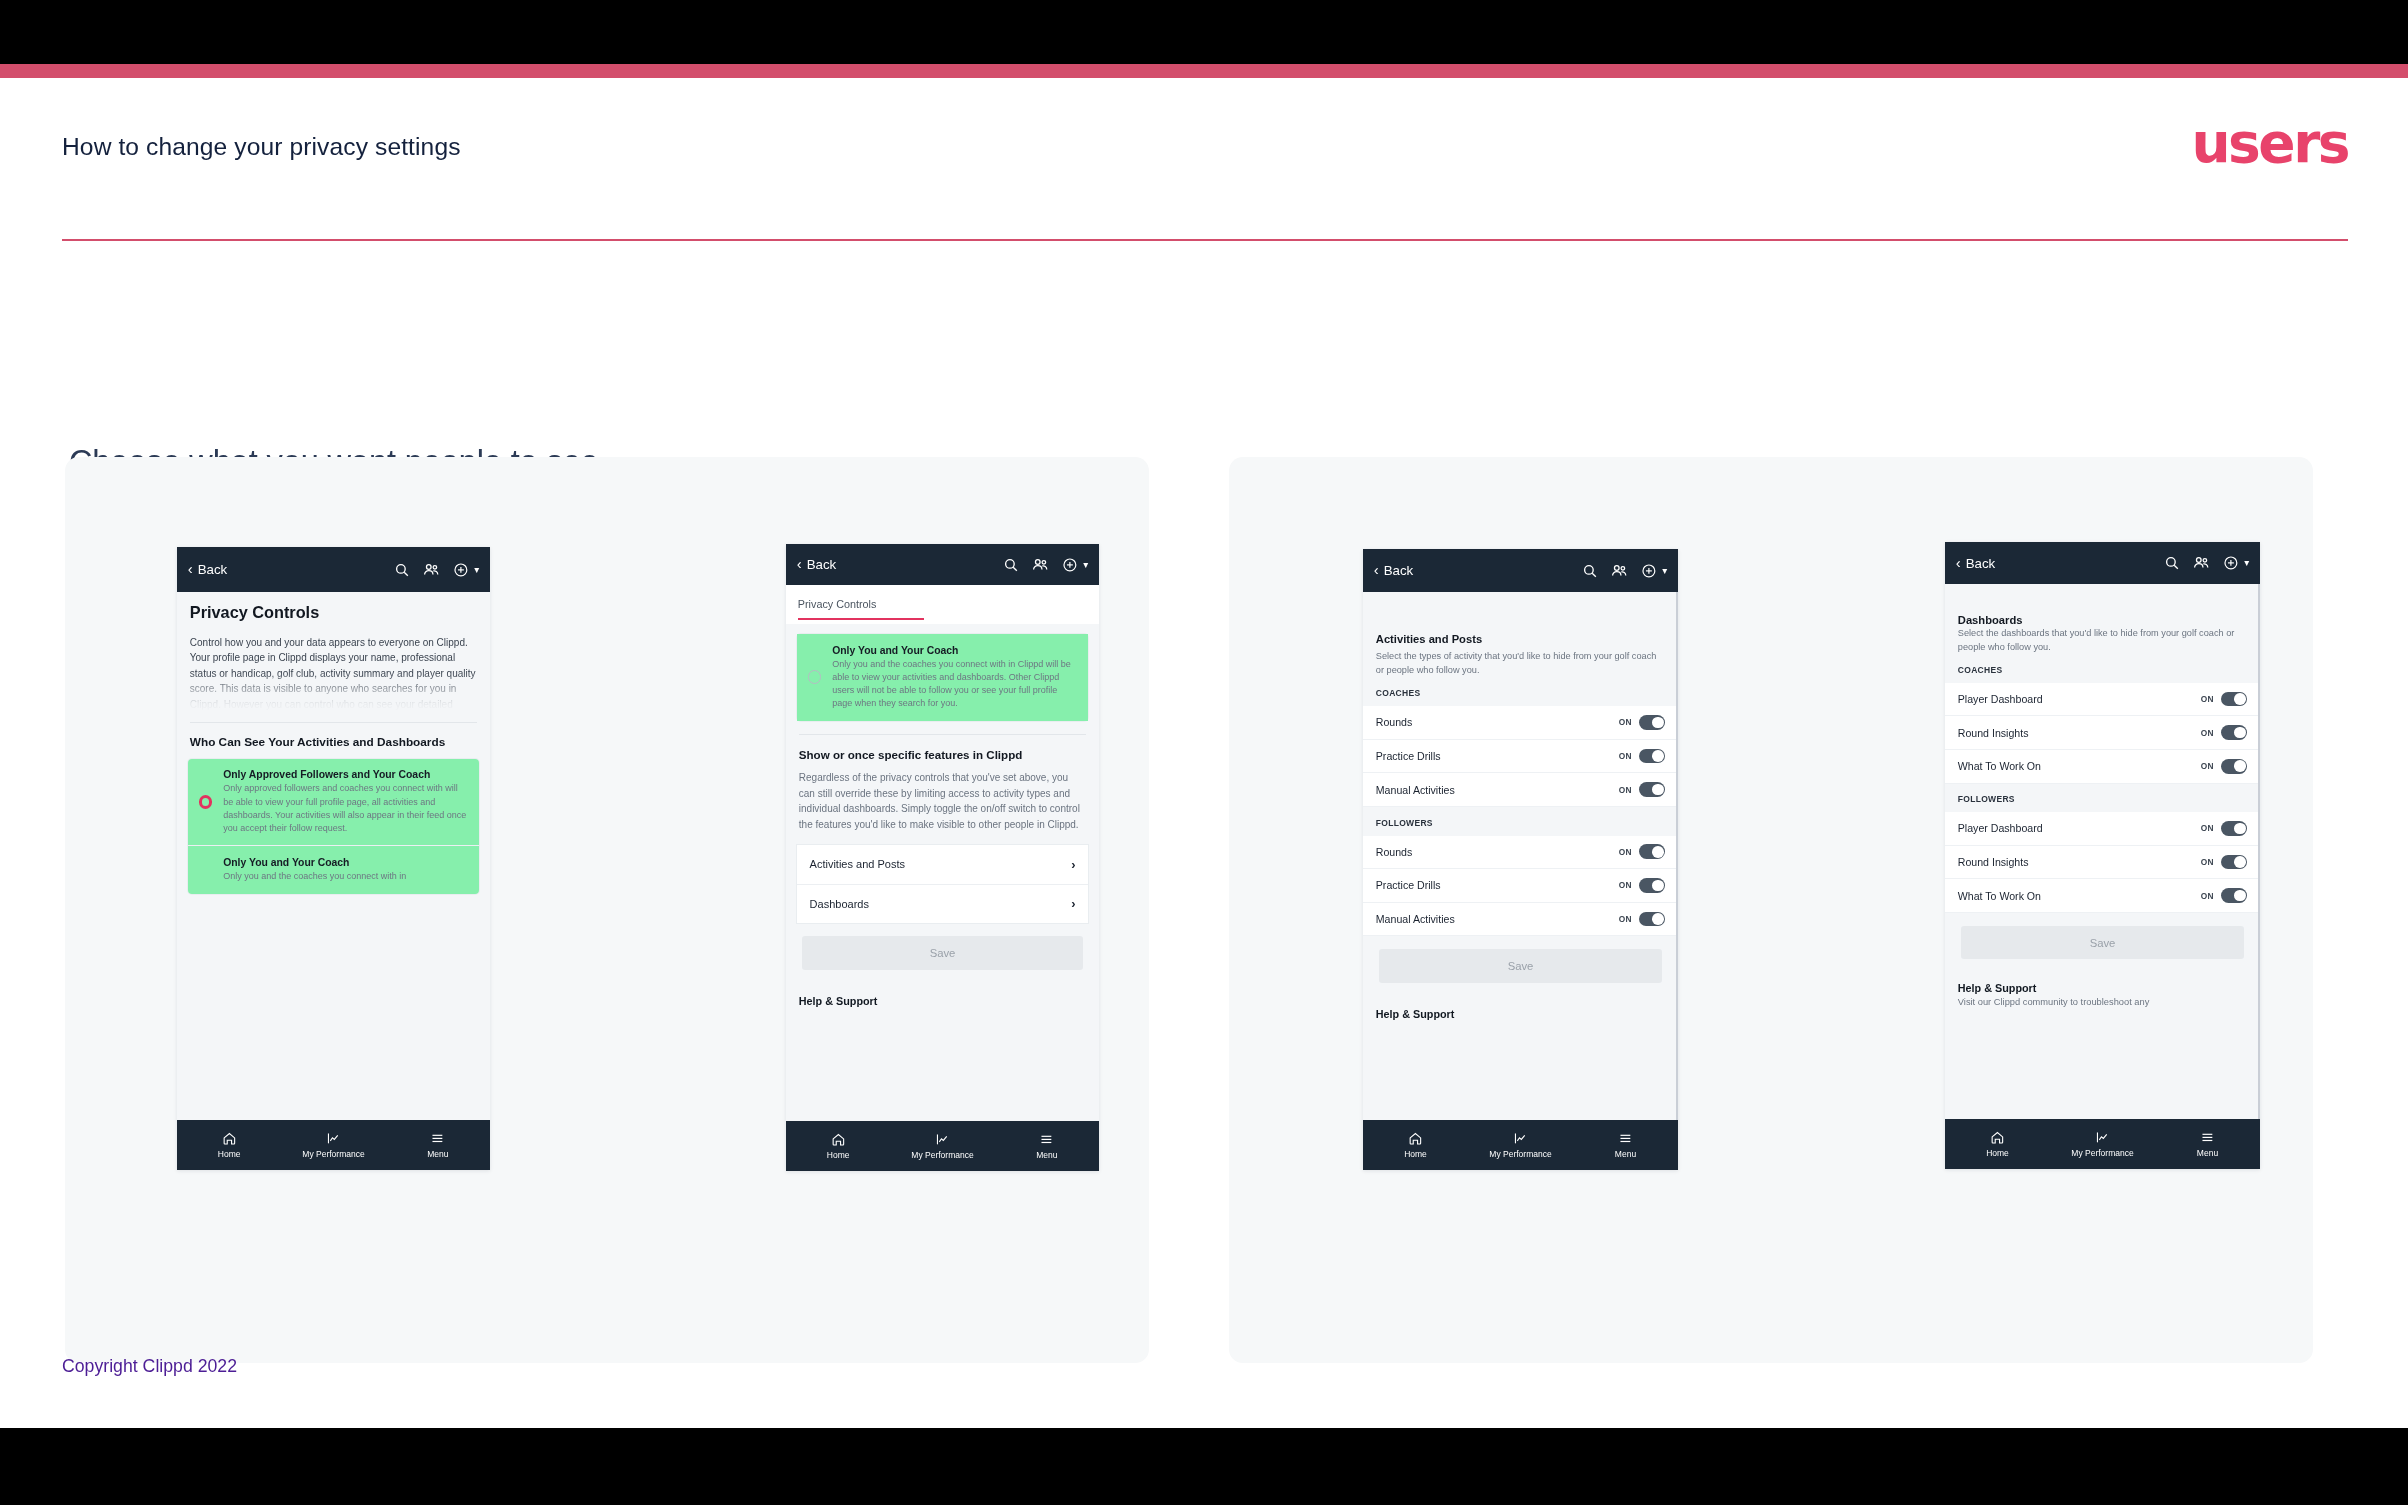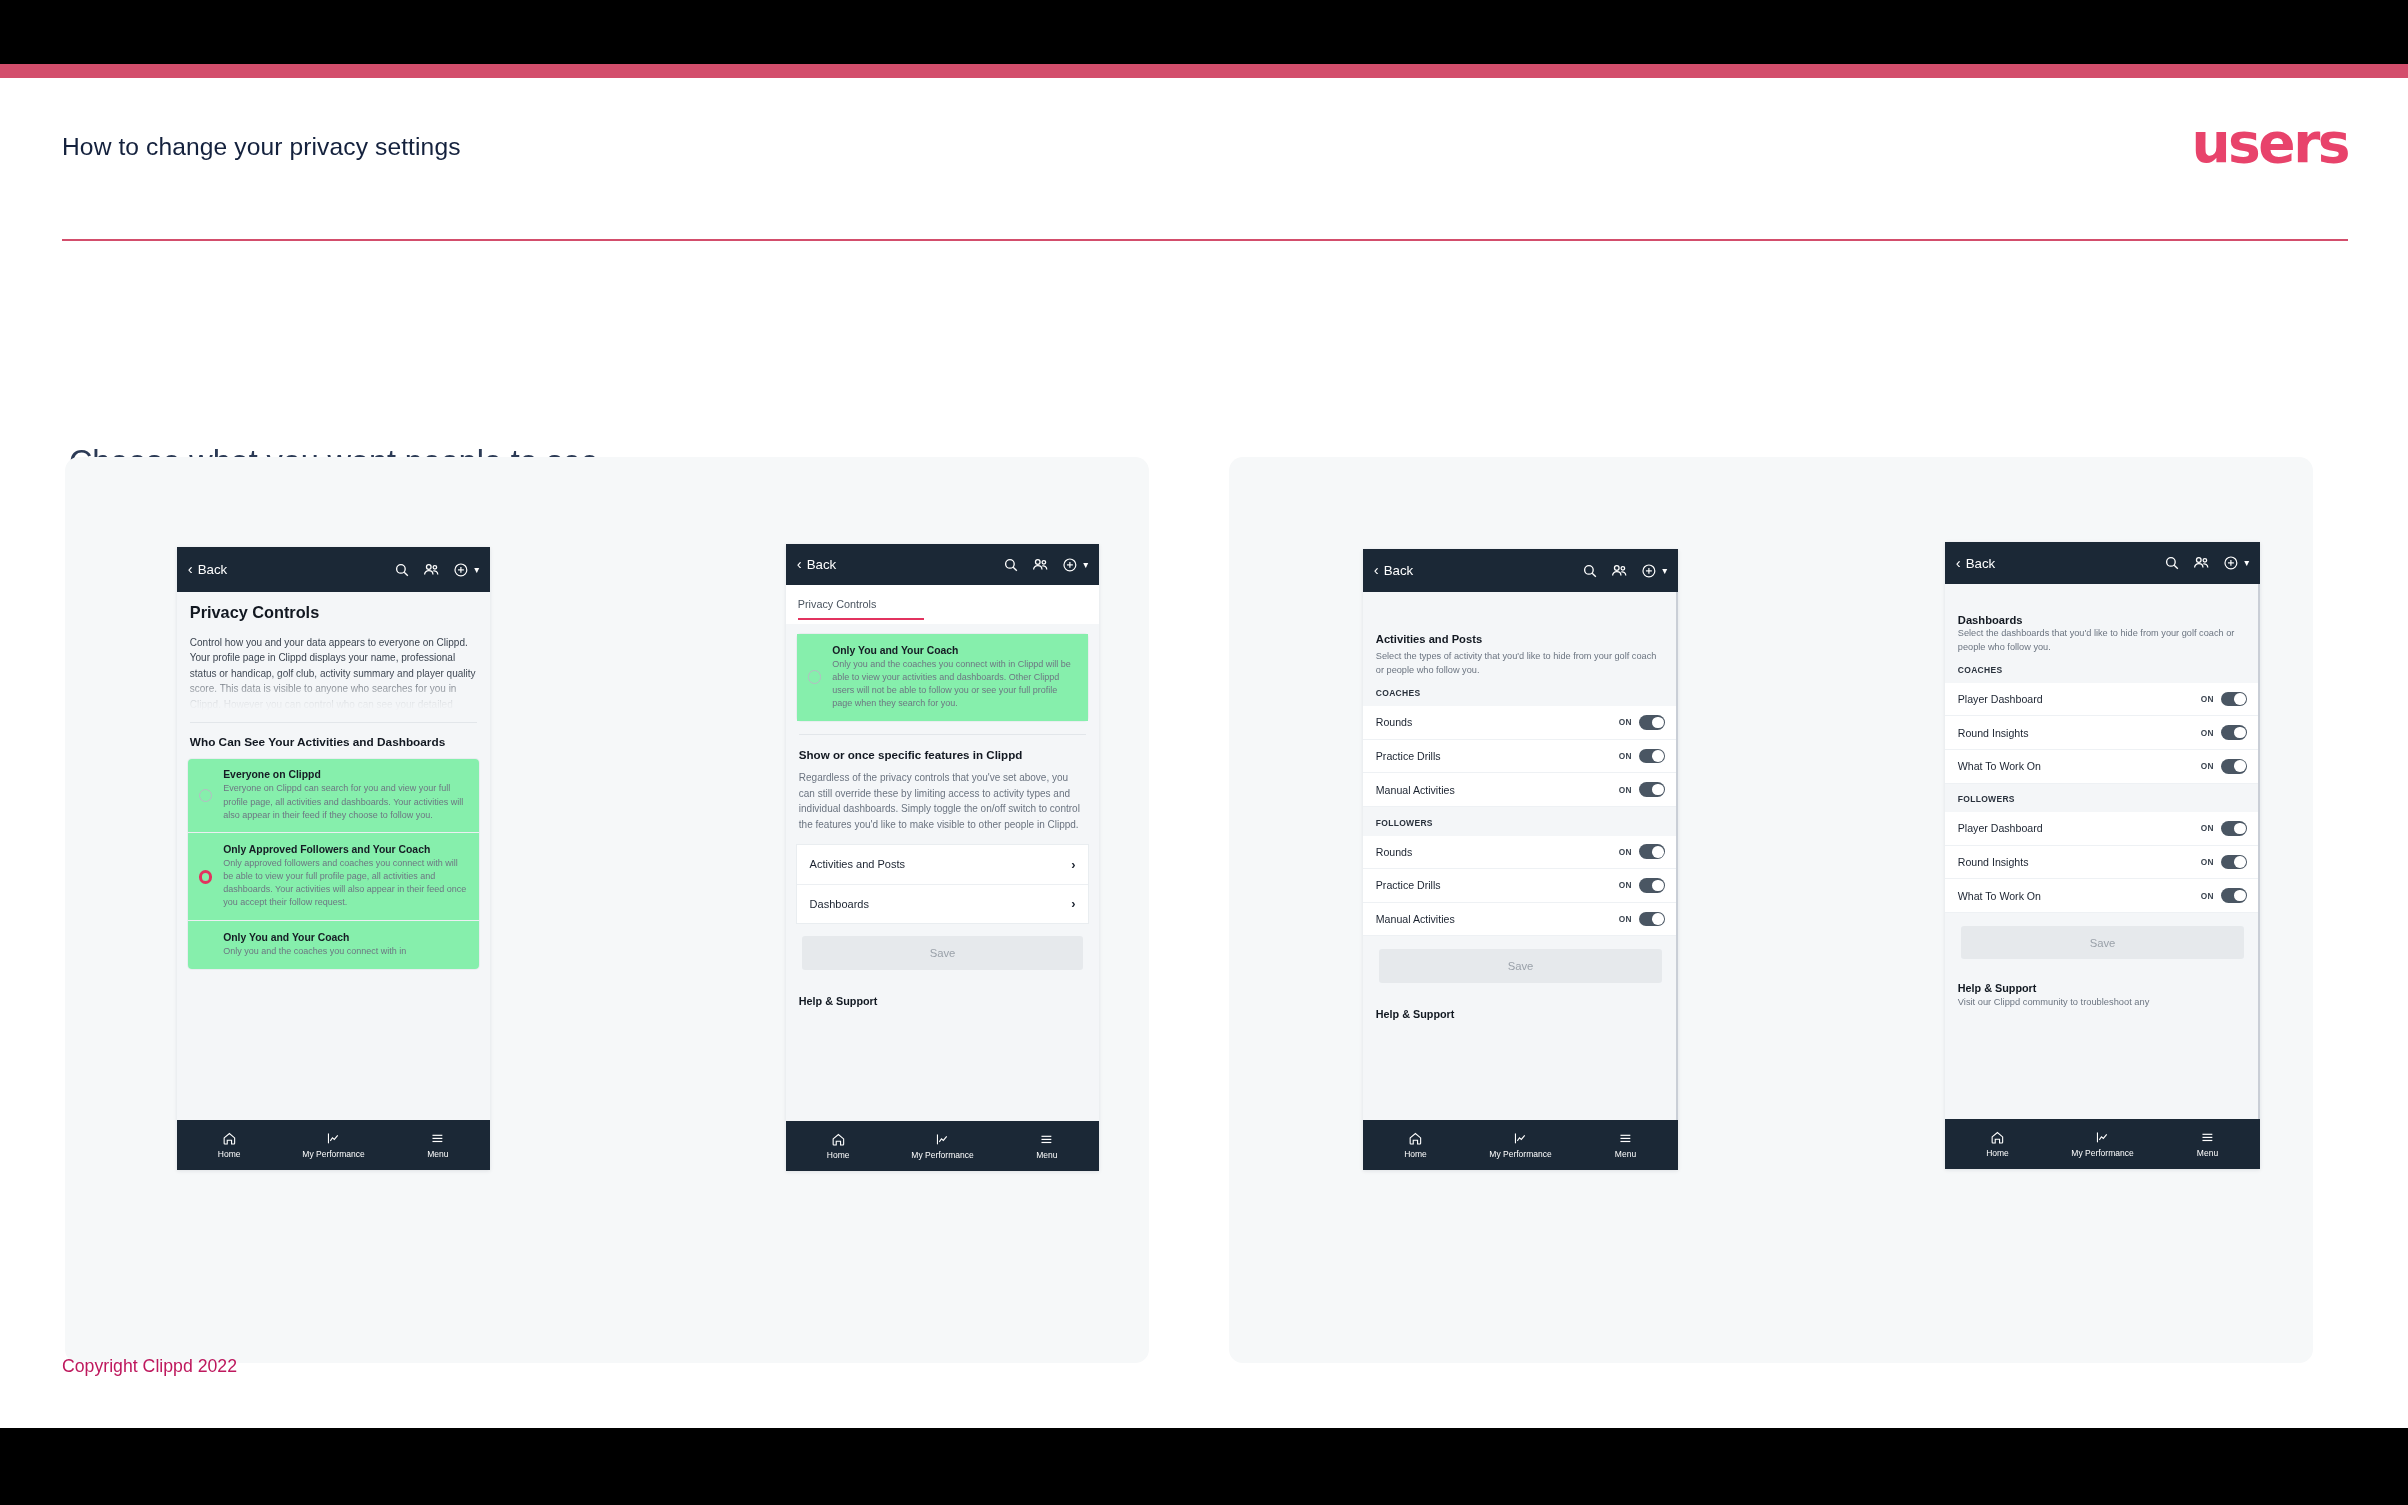--- a/index.html
+++ b/index.html
@@ -158,21 +158,21 @@
   }
   .tabhead .tname { font-size:10.8px; color:#4b5560; padding-bottom:7.9px; display:inline-block; }
   .tabhead .tunder { height:2.5px; background:#e2335f; width:126px; }
 
   .helpsup { font-size: 10.8px; font-weight:700; color:#111821; }
   .helpsup-sub { font-size: 9.3px; color:#6d7682; margin-top:3px; }
 
   
   .footer {
     position:absolute; left:62px; top:1278px;
-    font-size:17.7px; color:#be185d;
+    font-size:17.7px; color:#4c1d95;
   }
   .fade-mask {
     position:absolute; left:0; right:0; pointer-events:none;
   }
 </style>
 </head>
 <body>
 
 <div class="slide-frame">
 
@@ -229,27 +229,20 @@
             <div class="p-body" style="max-height:92px; overflow:hidden;">Control how you and your data appears to everyone on Clippd. Your profile page in Clippd displays your name, professional status or handicap, golf club, activity summary and player quality score. This data is visible to anyone who searches for you in Clippd. However you can control who can see your detailed</div>
             <div class="fade-mask" style="left:12.8px; right:12.8px; bottom:0; height:39px;
                  background:linear-gradient(to bottom, rgba(244,246,248,0) 0%, rgba(244,246,248,.92) 78%, rgba(244,246,248,1) 100%);"></div>
           </div>
           <div class="divider" style="margin:9.9px 12.8px 0 12.8px;"></div>
           <div style="padding:11.8px 12.8px 9.9px 12.8px;">
             <div class="p-h2" style="font-size:11.8px;">Who Can See Your Activities and Dashboards</div>
           </div>
 
           <div style="margin:0 10.8px; border-radius:3.9px; overflow:hidden; box-shadow:0 0 0 1px #e9edf0;">
-            <div class="opt-card">
-              <div class="radio"></div>
-              <div>
-                <div class="opt-title">Everyone on Clippd</div>
-                <div class="opt-desc">Everyone on Clippd can search for you and view your full profile page, all activities and dashboards. Your activities will also appear in their feed if they choose to follow you.</div>
-              </div>
-            </div>
             <div class="opt-card">
               <div class="radio sel"></div>
               <div>
                 <div class="opt-title">Only Approved Followers and Your Coach</div>
                 <div class="opt-desc">Only approved followers and coaches you connect with will be able to view your full profile page, all activities and dashboards. Your activities will also appear in their feed once you accept their follow request.</div>
               </div>
             </div>
             <div class="opt-card" style="border-bottom:none;">
               <div class="radio" style="visibility:hidden;"></div>
               <div>

